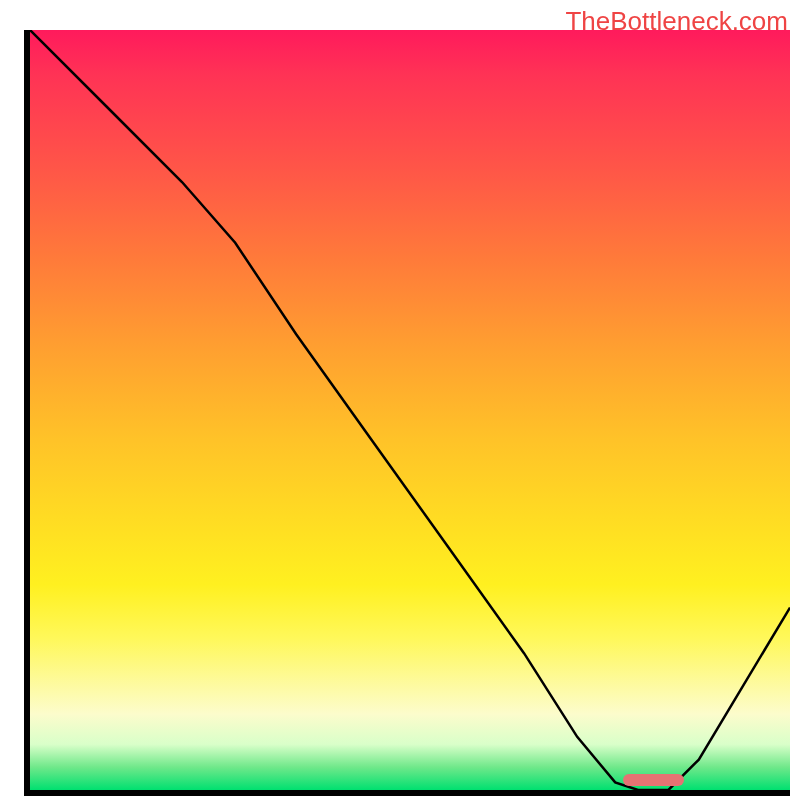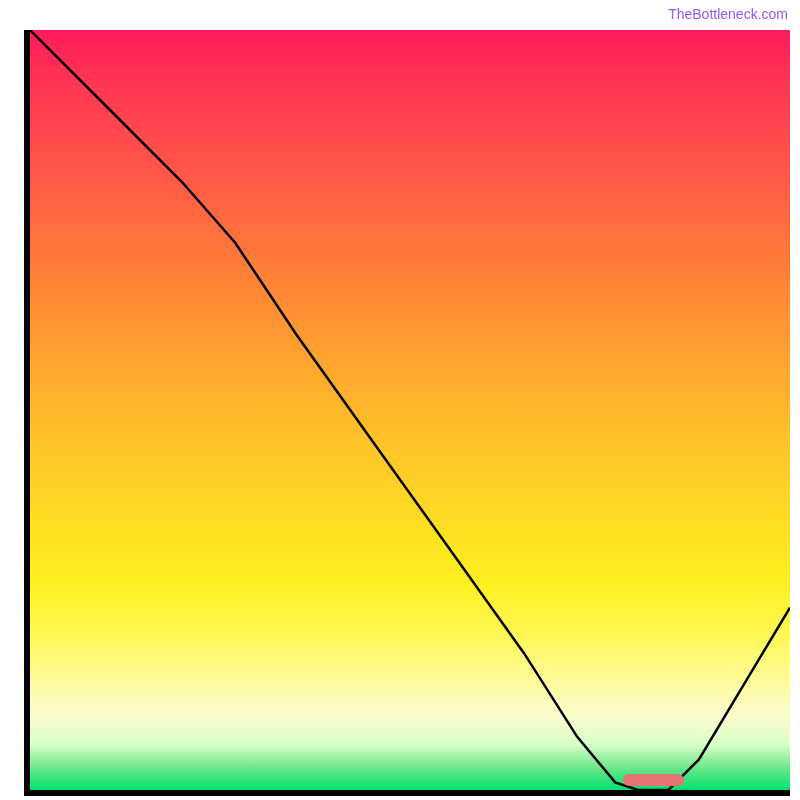--- a/index.html
+++ b/index.html
@@ -12,22 +12,22 @@
   }
   .container {
     position: relative;
     width: 800px;
     height: 800px;
   }
   .watermark {
     position: absolute;
     top: 6px;
     right: 12px;
-    font-size: 14px;
-    color: #8b5cf6;
+    font-size: 26px;
+    color: #ef4444;
     font-family: Arial, sans-serif;
     z-index: 10;
   }
   .plot-area {
     position: absolute;
     left: 30px;
     top: 30px;
     width: 760px;
     height: 760px;
     overflow: hidden;

